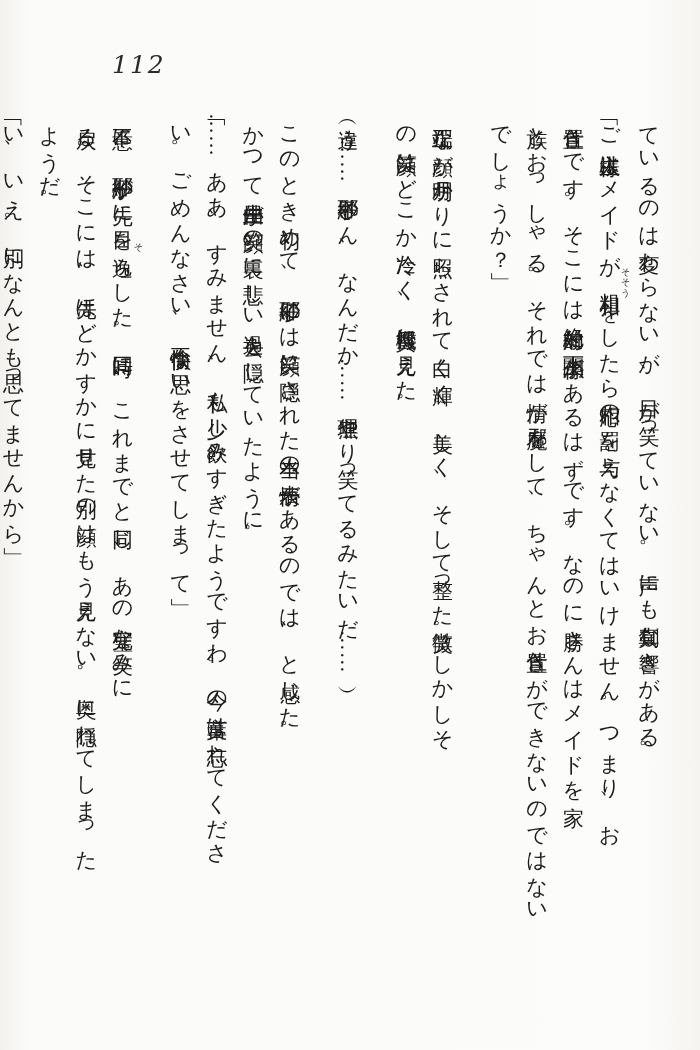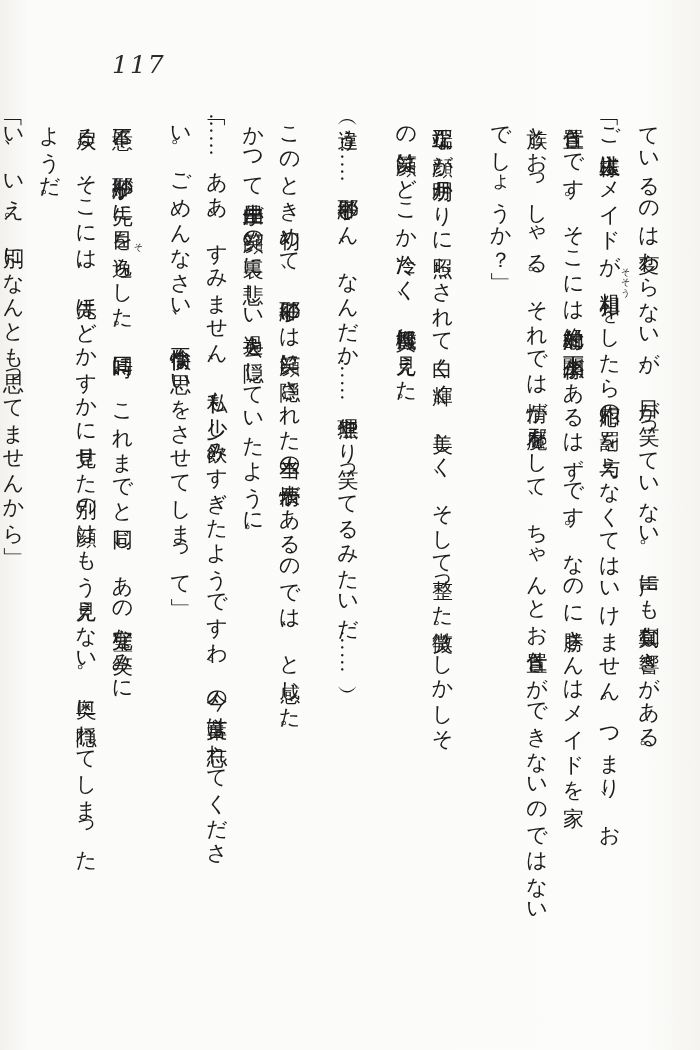--- a/index.html
+++ b/index.html
@@ -49,21 +49,21 @@
   }
   rt {
     font-size: 9px;
     letter-spacing: 0;
     color: #2a2a2a;
   }
 </style>
 </head>
 <body>
 
-<div class="page-number">117</div>
+<div class="page-number">112</div>
 
 <div class="text-block">
     <div class="line">ているのは変わらないが、目が笑っていない。声にも真剣な響きがある。</div>
     <div class="line">「ご主人様はメイドが<ruby>粗相<rt>そそう</rt></ruby>をしたら相応の罰を与えなくてはいけません。つまり、お</div>
     <div class="line">仕置きです。そこには絶対的な上下関係があるはずです。なのに勝さんはメイドを家</div>
     <div class="line">族とおっしゃる。それでは情が邪魔をして、ちゃんとお仕置きができないのではない</div>
     <div class="line">でしょうか？」</div>
     <div class="line indent">端正な顔が月明かりに照らされて白く輝く。美しく、そして整った微笑。しかしそ</div>
     <div class="line">の笑顔はどこか冷たく、無機質に見えた。</div>
     <div class="line indent">（違う……紗耶子さん、なんだか……無理やり笑ってるみたいだ……）</div>

